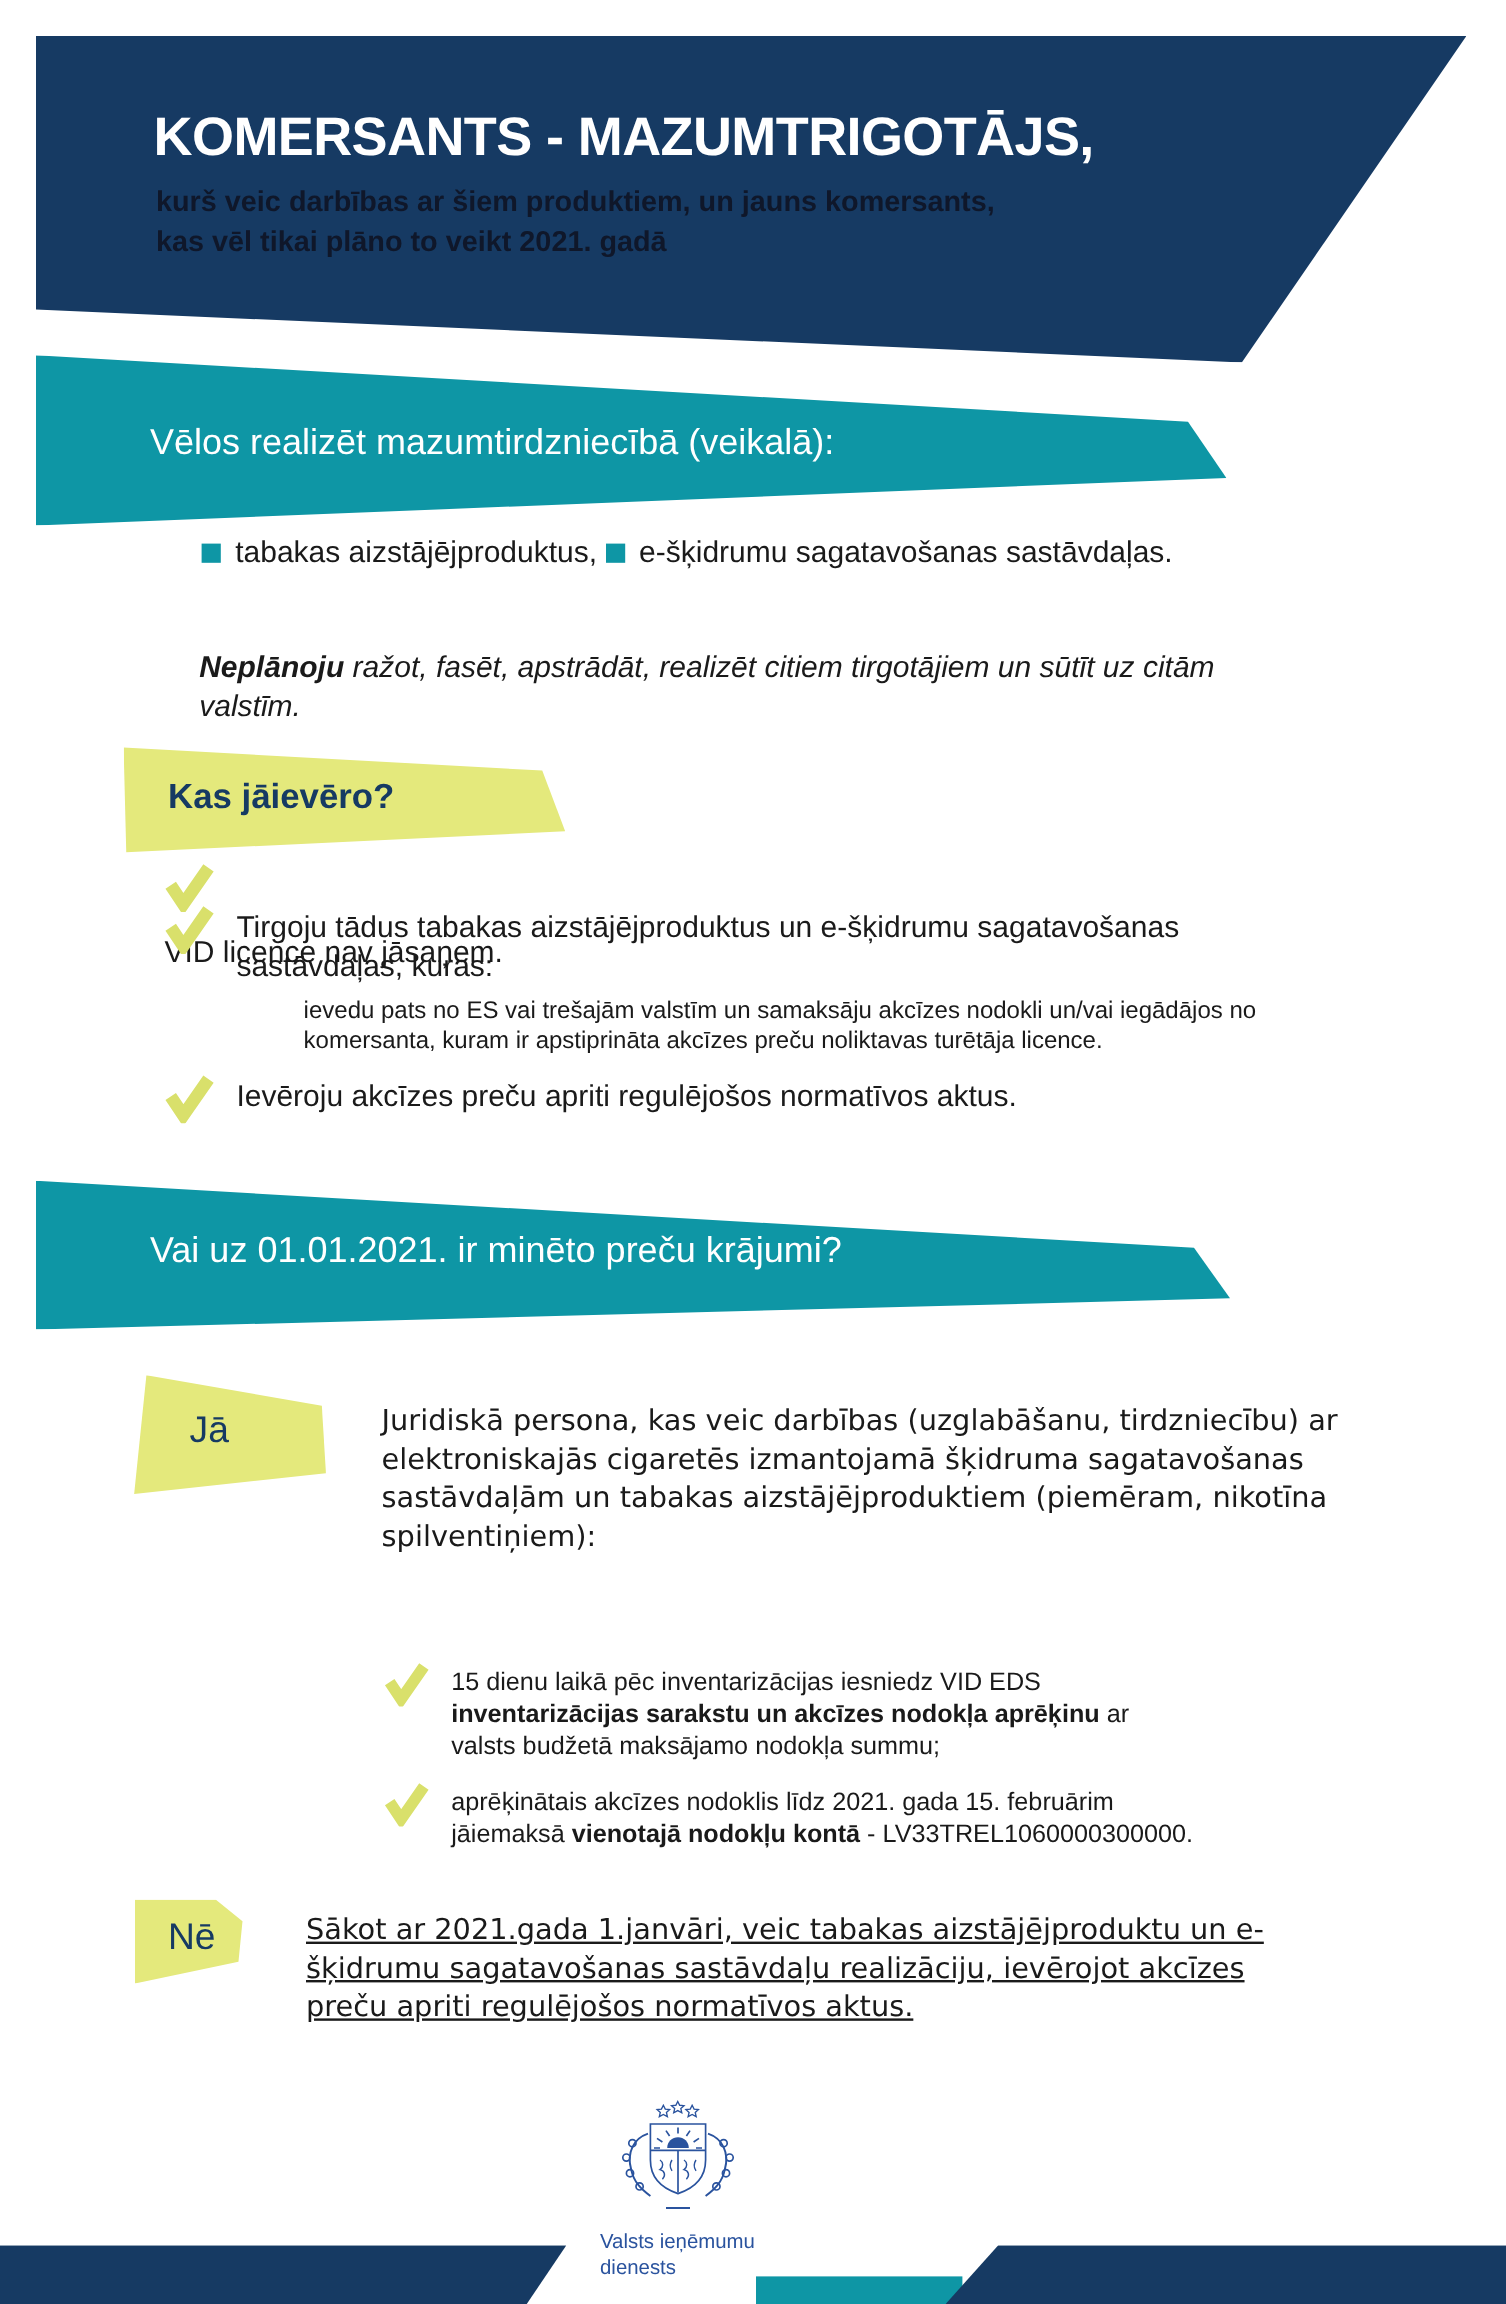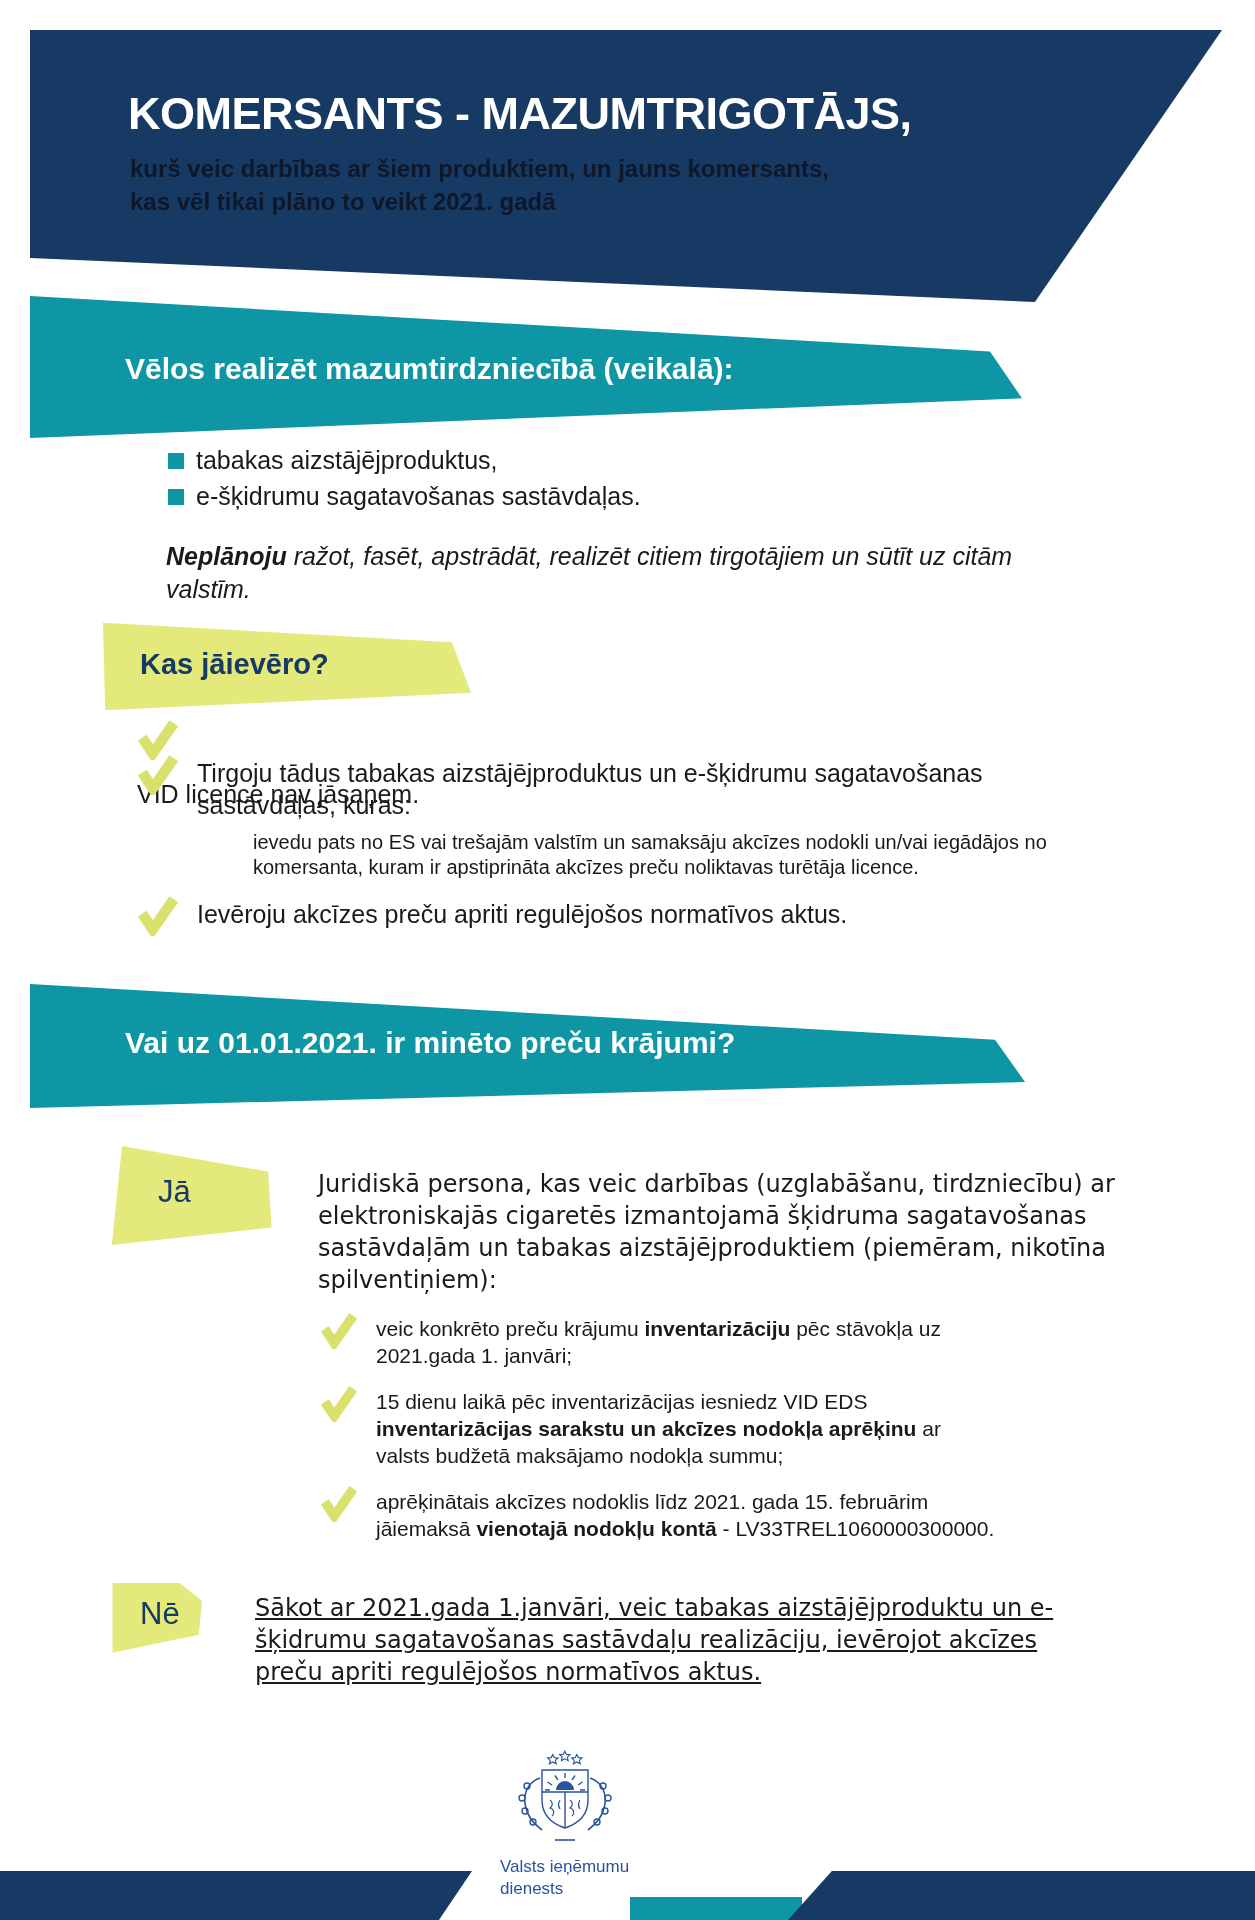--- a/index.html
+++ b/index.html
@@ -28,26 +28,26 @@
     clip-path:polygon(0 0,100% 0,93% 100%,0 100%);z-index:3;}
   .corner-right{left:788px;top:1871px;width:467px;height:49px;background:var(--navy);
     clip-path:polygon(9.4% 0,100% 0,100% 100%,0 100%);z-index:3;}
   .teal-bar{left:630px;top:1897px;width:172px;height:23px;background:var(--teal);z-index:2;}
 
   
   .header-title{left:128px;top:88px;font-size:45px;font-weight:bold;color:#fff;
     letter-spacing:-0.5px;white-space:nowrap;}
   .header-sub{left:130px;top:152px;font-size:24px;font-weight:bold;color:#0f172a;line-height:33px;}
   .header-sub div{white-space:nowrap;}
-  .banner-text{font-size:30px;font-weight:bold;color:#fff;white-space:nowrap;}
+  .banner-text{font-size:30px;font-weight:normal;color:#fff;white-space:nowrap;}
   .banner1-text{left:125px;top:352px;}
   .banner2-text{left:125px;top:1026px;}
   .kas-text{left:140px;top:648px;font-size:29px;font-weight:bold;color:var(--navy);white-space:nowrap;}
 
-  .products{left:168px;top:446px;display:flex;flex-direction:column;gap:7px;}
+  .products{left:168px;top:446px;display:flex;flex-direction:row;gap:7px;}
   .product-row{display:flex;align-items:center;gap:12px;}
   .sq{width:16px;height:16px;background:var(--teal);flex:0 0 auto;}
   .product-row span{font-size:25px;color:var(--ink);white-space:nowrap;}
 
   .note{left:166px;top:540px;width:880px;font-size:25px;line-height:33px;font-style:italic;color:var(--ink);}
   .note b{font-style:italic;}
 
   .chk-row{display:flex;align-items:flex-start;gap:18px;}
   .chk-icon{flex:0 0 auto;margin-top:-4px;}
   .chk1{left:137px;top:722px;flex-direction:column;}
@@ -125,26 +125,20 @@
     <div class="txt">Ievēroju akcīzes preču apriti regulējošos normatīvos aktus.</div>
   </div>
 
   <div class="abs band2"></div>
   <div class="abs banner-text banner2-text">Vai uz 01.01.2021. ir minēto preču krājumi?</div>
 
   <div class="abs ja-shape"></div>
   <div class="abs ja-label">Jā</div>
   <div class="abs wide-par ja-par">Juridiskā persona, kas veic darbības (uzglabāšanu, tirdzniecību) ar elektroniskajās cigaretēs izmantojamā šķidruma sagatavošanas sastāvdaļām un tabakas aizstājējproduktiem (piemēram, nikotīna spilventiņiem):</div>
 
-  <div class="yes-row yes-row-1">
-    <svg class="chk-icon" width="38" height="38" viewBox="0 0 32 32">
-      <path d="M4 15 L12 27 L28 4" fill="none" stroke="#d9e06b" stroke-width="8" stroke-linecap="butt"></path>
-    </svg>
-    <div class="txt"><span>veic konkrēto preču krājumu </span><b>inventarizāciju</b><span> pēc stāvokļa uz 2021.gada 1. janvāri;</span></div>
-  </div>
   <div class="yes-row yes-row-2">
     <svg class="chk-icon" width="38" height="38" viewBox="0 0 32 32">
       <path d="M4 15 L12 27 L28 4" fill="none" stroke="#d9e06b" stroke-width="8" stroke-linecap="butt"></path>
     </svg>
     <div class="txt"><span>15 dienu laikā pēc inventarizācijas iesniedz VID EDS </span><b>inventarizācijas sarakstu un akcīzes nodokļa aprēķinu</b><span> ar valsts budžetā maksājamo nodokļa summu;</span></div>
   </div>
   <div class="yes-row yes-row-3">
     <svg class="chk-icon" width="38" height="38" viewBox="0 0 32 32">
       <path d="M4 15 L12 27 L28 4" fill="none" stroke="#d9e06b" stroke-width="8" stroke-linecap="butt"></path>
     </svg>

